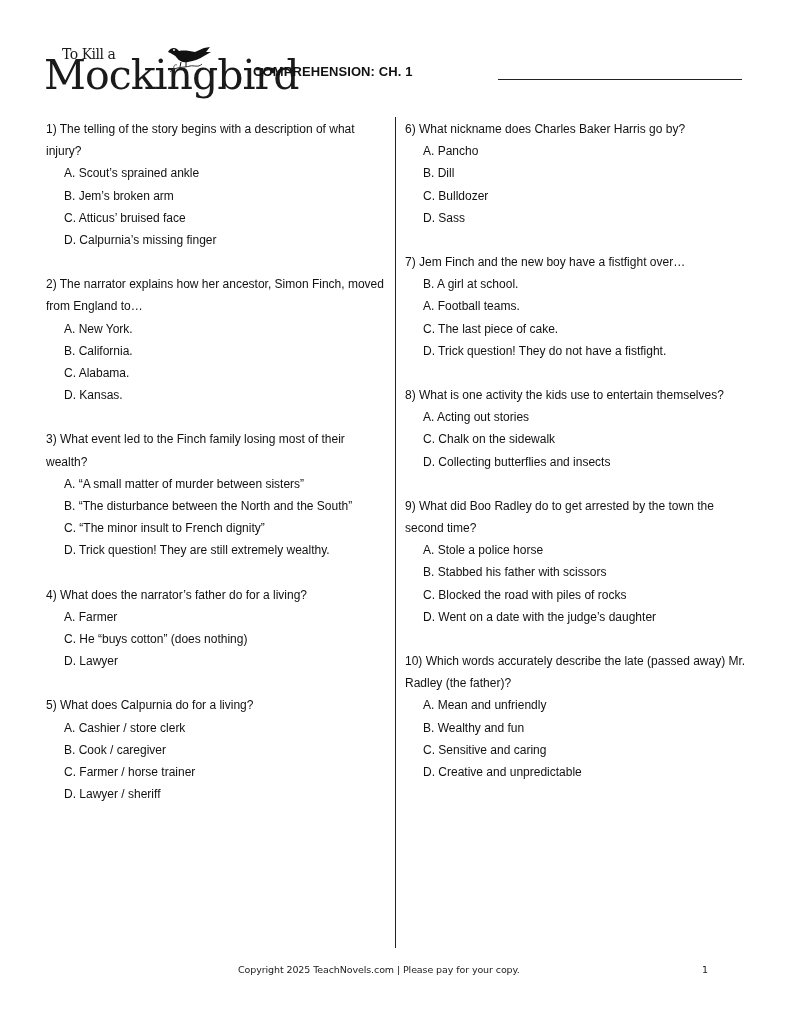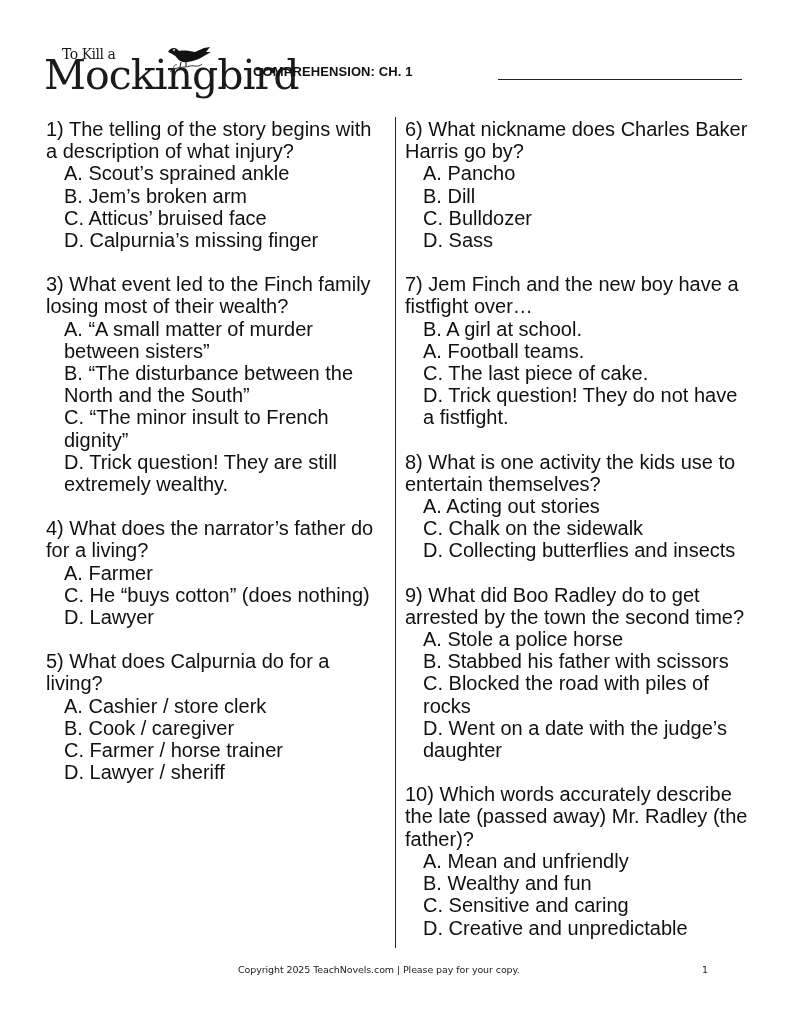--- a/index.html
+++ b/index.html
@@ -67,21 +67,21 @@
       position: absolute;
       left: 498px;
       top: 79px;
       width: 244px;
       height: 0;
       border-top: 1.6px solid #222;
     }
     .column {
       position: absolute;
       top: 118px;
-      font-size: 20px;
+      font-size: 12px;
       line-height: 22.2px;
     }
     .col-left { left: 46px; width: 340px; }
     .col-right { left: 405px; width: 345px; }
     .divider {
       position: absolute;
       left: 395px;
       top: 117px;
       width: 0;
       height: 831px;
@@ -137,20 +137,29 @@
   <div class="question">
     <p class="q-text">1) The telling of the story begins with a description of what injury?</p>
     <ul class="options">
       <li class="option">A. Scout’s sprained ankle</li>
       <li class="option">B. Jem’s broken arm</li>
       <li class="option">C. Atticus’ bruised face</li>
       <li class="option">D. Calpurnia’s missing finger</li>
     </ul>
   </div>
   <div class="question">
+    <p class="q-text">2) The narrator explains how her ancestor, Simon Finch, moved from England to…</p>
+    <ul class="options">
+      <li class="option">A. New York.</li>
+      <li class="option">B. California.</li>
+      <li class="option">C. Alabama.</li>
+      <li class="option">D. Kansas.</li>
+    </ul>
+  </div>
+  <div class="question">
     <p class="q-text">3) What event led to the Finch family losing most of their wealth?</p>
     <ul class="options">
       <li class="option">A. “A small matter of murder between sisters”</li>
       <li class="option">B. “The disturbance between the North and the South”</li>
       <li class="option">C. “The minor insult to French dignity”</li>
       <li class="option">D. Trick question! They are still extremely wealthy.</li>
     </ul>
   </div>
   <div class="question">
     <p class="q-text">4) What does the narrator’s father do for a living?</p>

